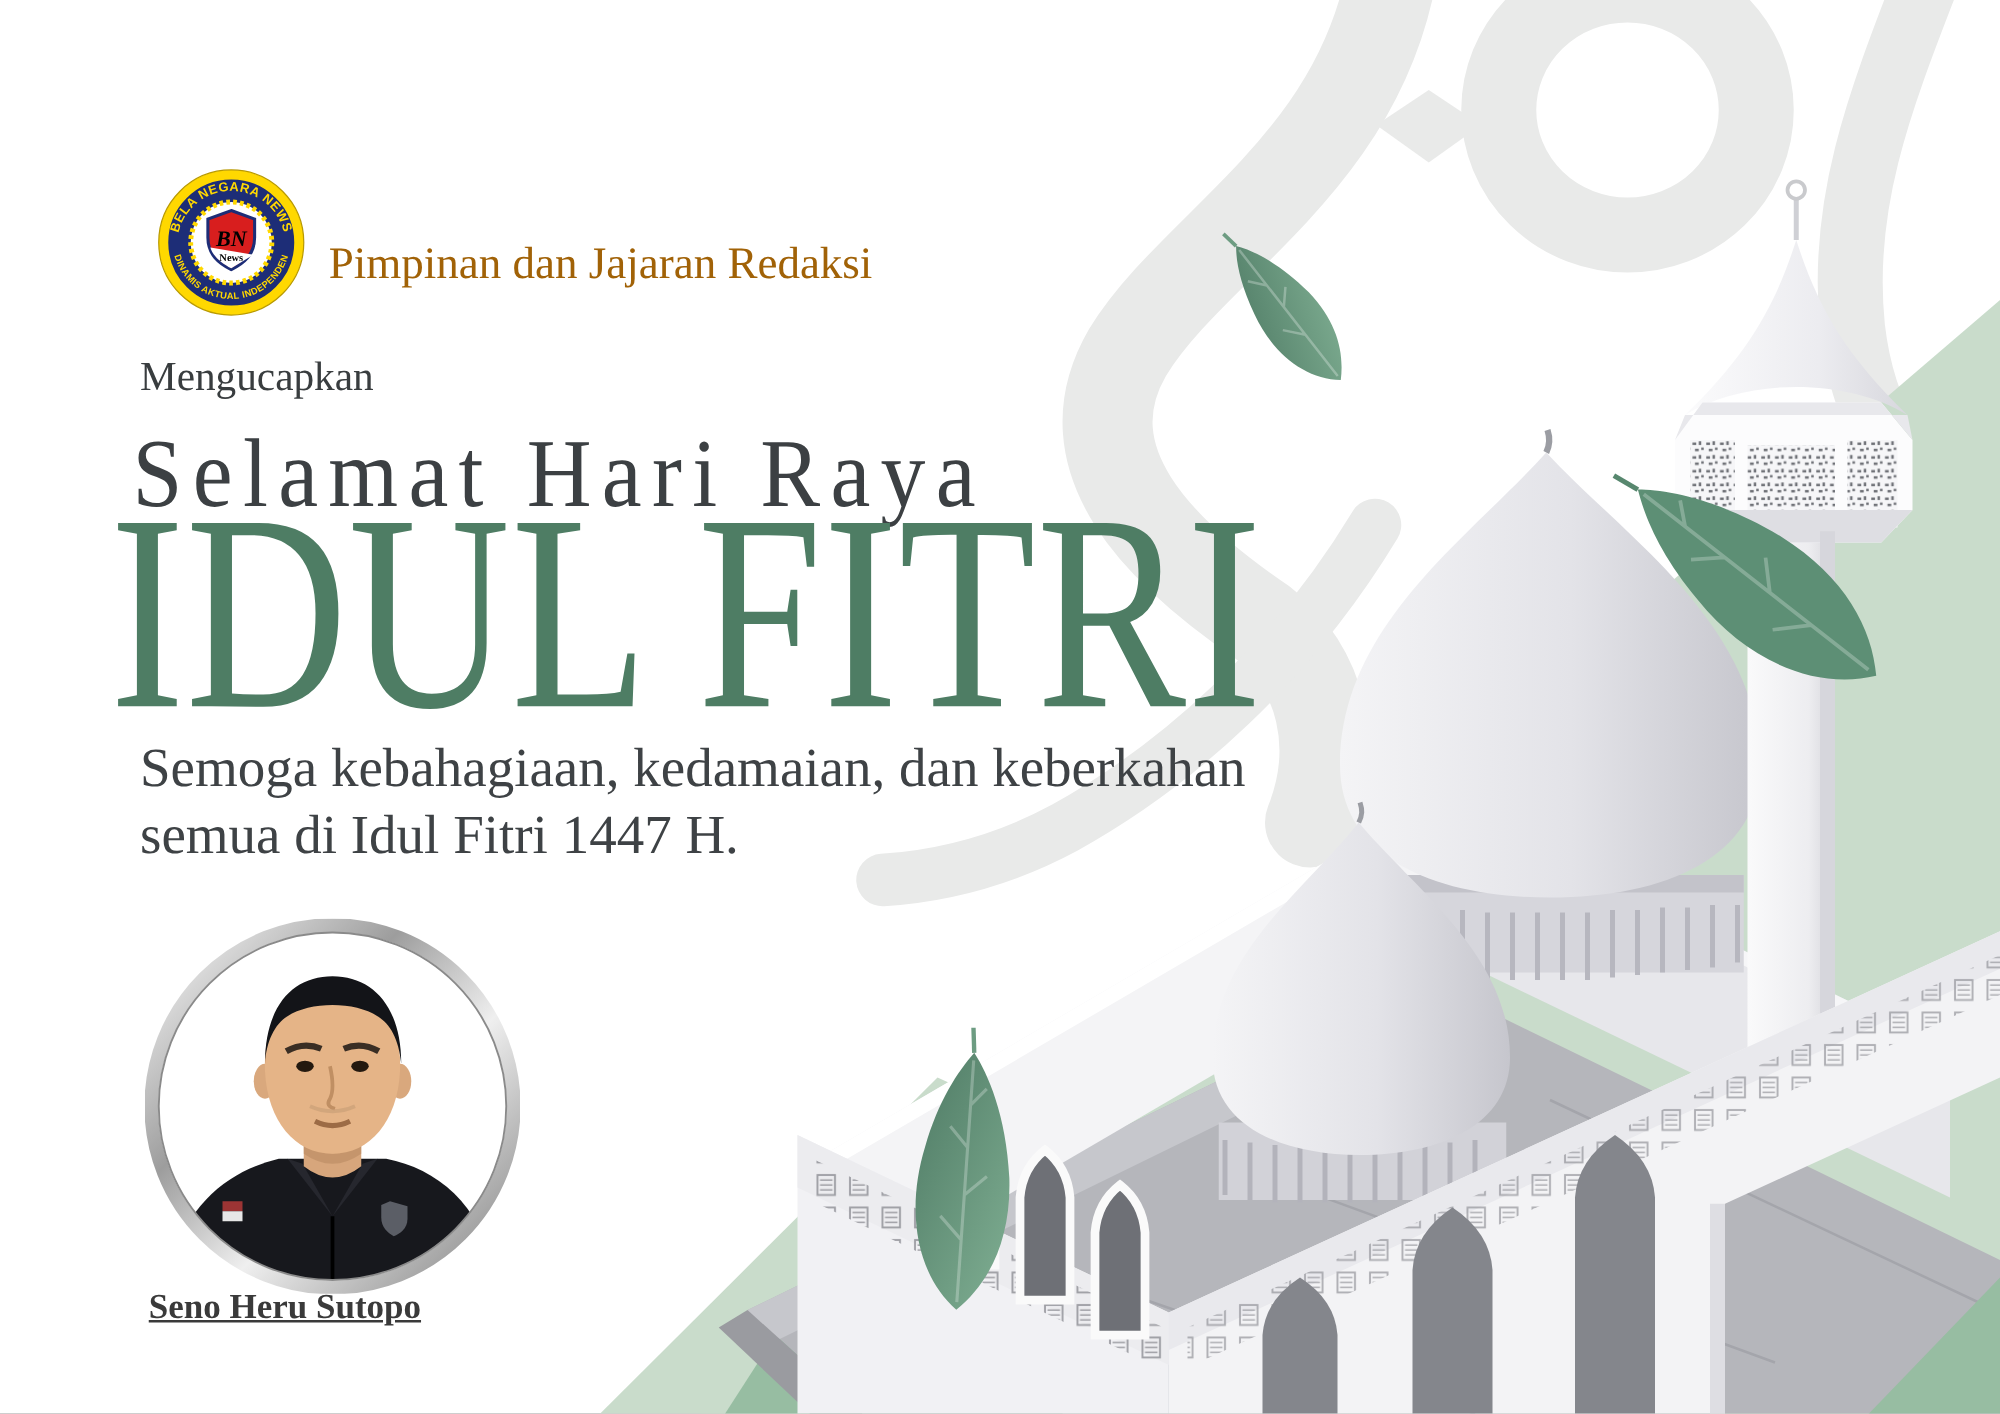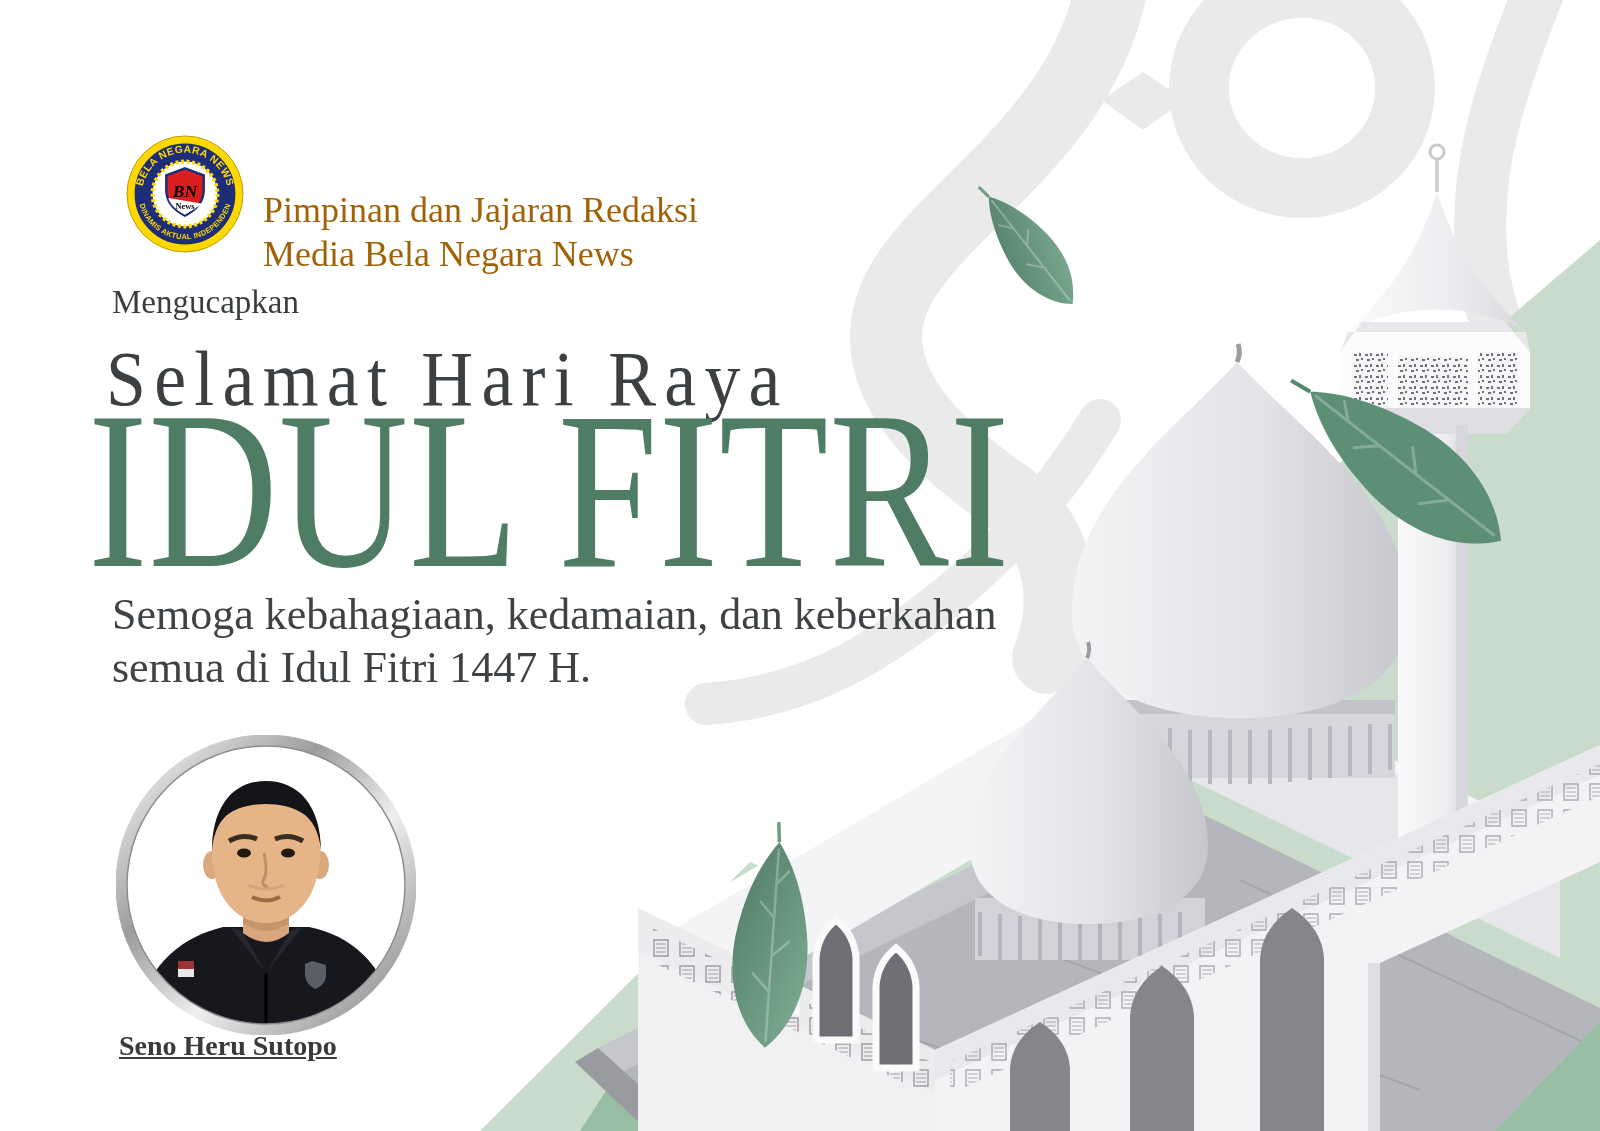--- a/index.html
+++ b/index.html
@@ -190,21 +190,20 @@
       </text>
       <path d="M60,34 l19,7 v15 c0,14 -9,21 -19,26 c-10,-5 -19,-12 -19,-26 v-15 z" fill="#d81e1e" stroke="#1d2d77" stroke-width="2.5"></path>
       <path d="M43,64 L78,70 L60,81 C52,77 45,71 43,64 Z" fill="#ffffff"></path>
       <text x="60" y="63" font-family="Liberation Serif, serif" font-size="18" font-weight="bold" font-style="italic" fill="#000000" text-anchor="middle">BN</text>
       <text x="60" y="75" font-family="Liberation Serif, serif" font-size="8.5" font-weight="bold" fill="#000000" text-anchor="middle">News</text>
     </svg>
   </div>
 
   <div class="abs org">
     <div>Pimpinan dan Jajaran Redaksi</div>
-    <div>Media Bela Negara News</div>
   </div>
 
   <div class="abs lead">Mengucapkan</div>
 
   <div class="abs headline">Selamat Hari Raya</div>
 
   <div class="abs main-title">IDUL FITRI</div>
 
   <div class="abs message">
     <div>Semoga kebahagiaan, kedamaian, dan keberkahan</div>

